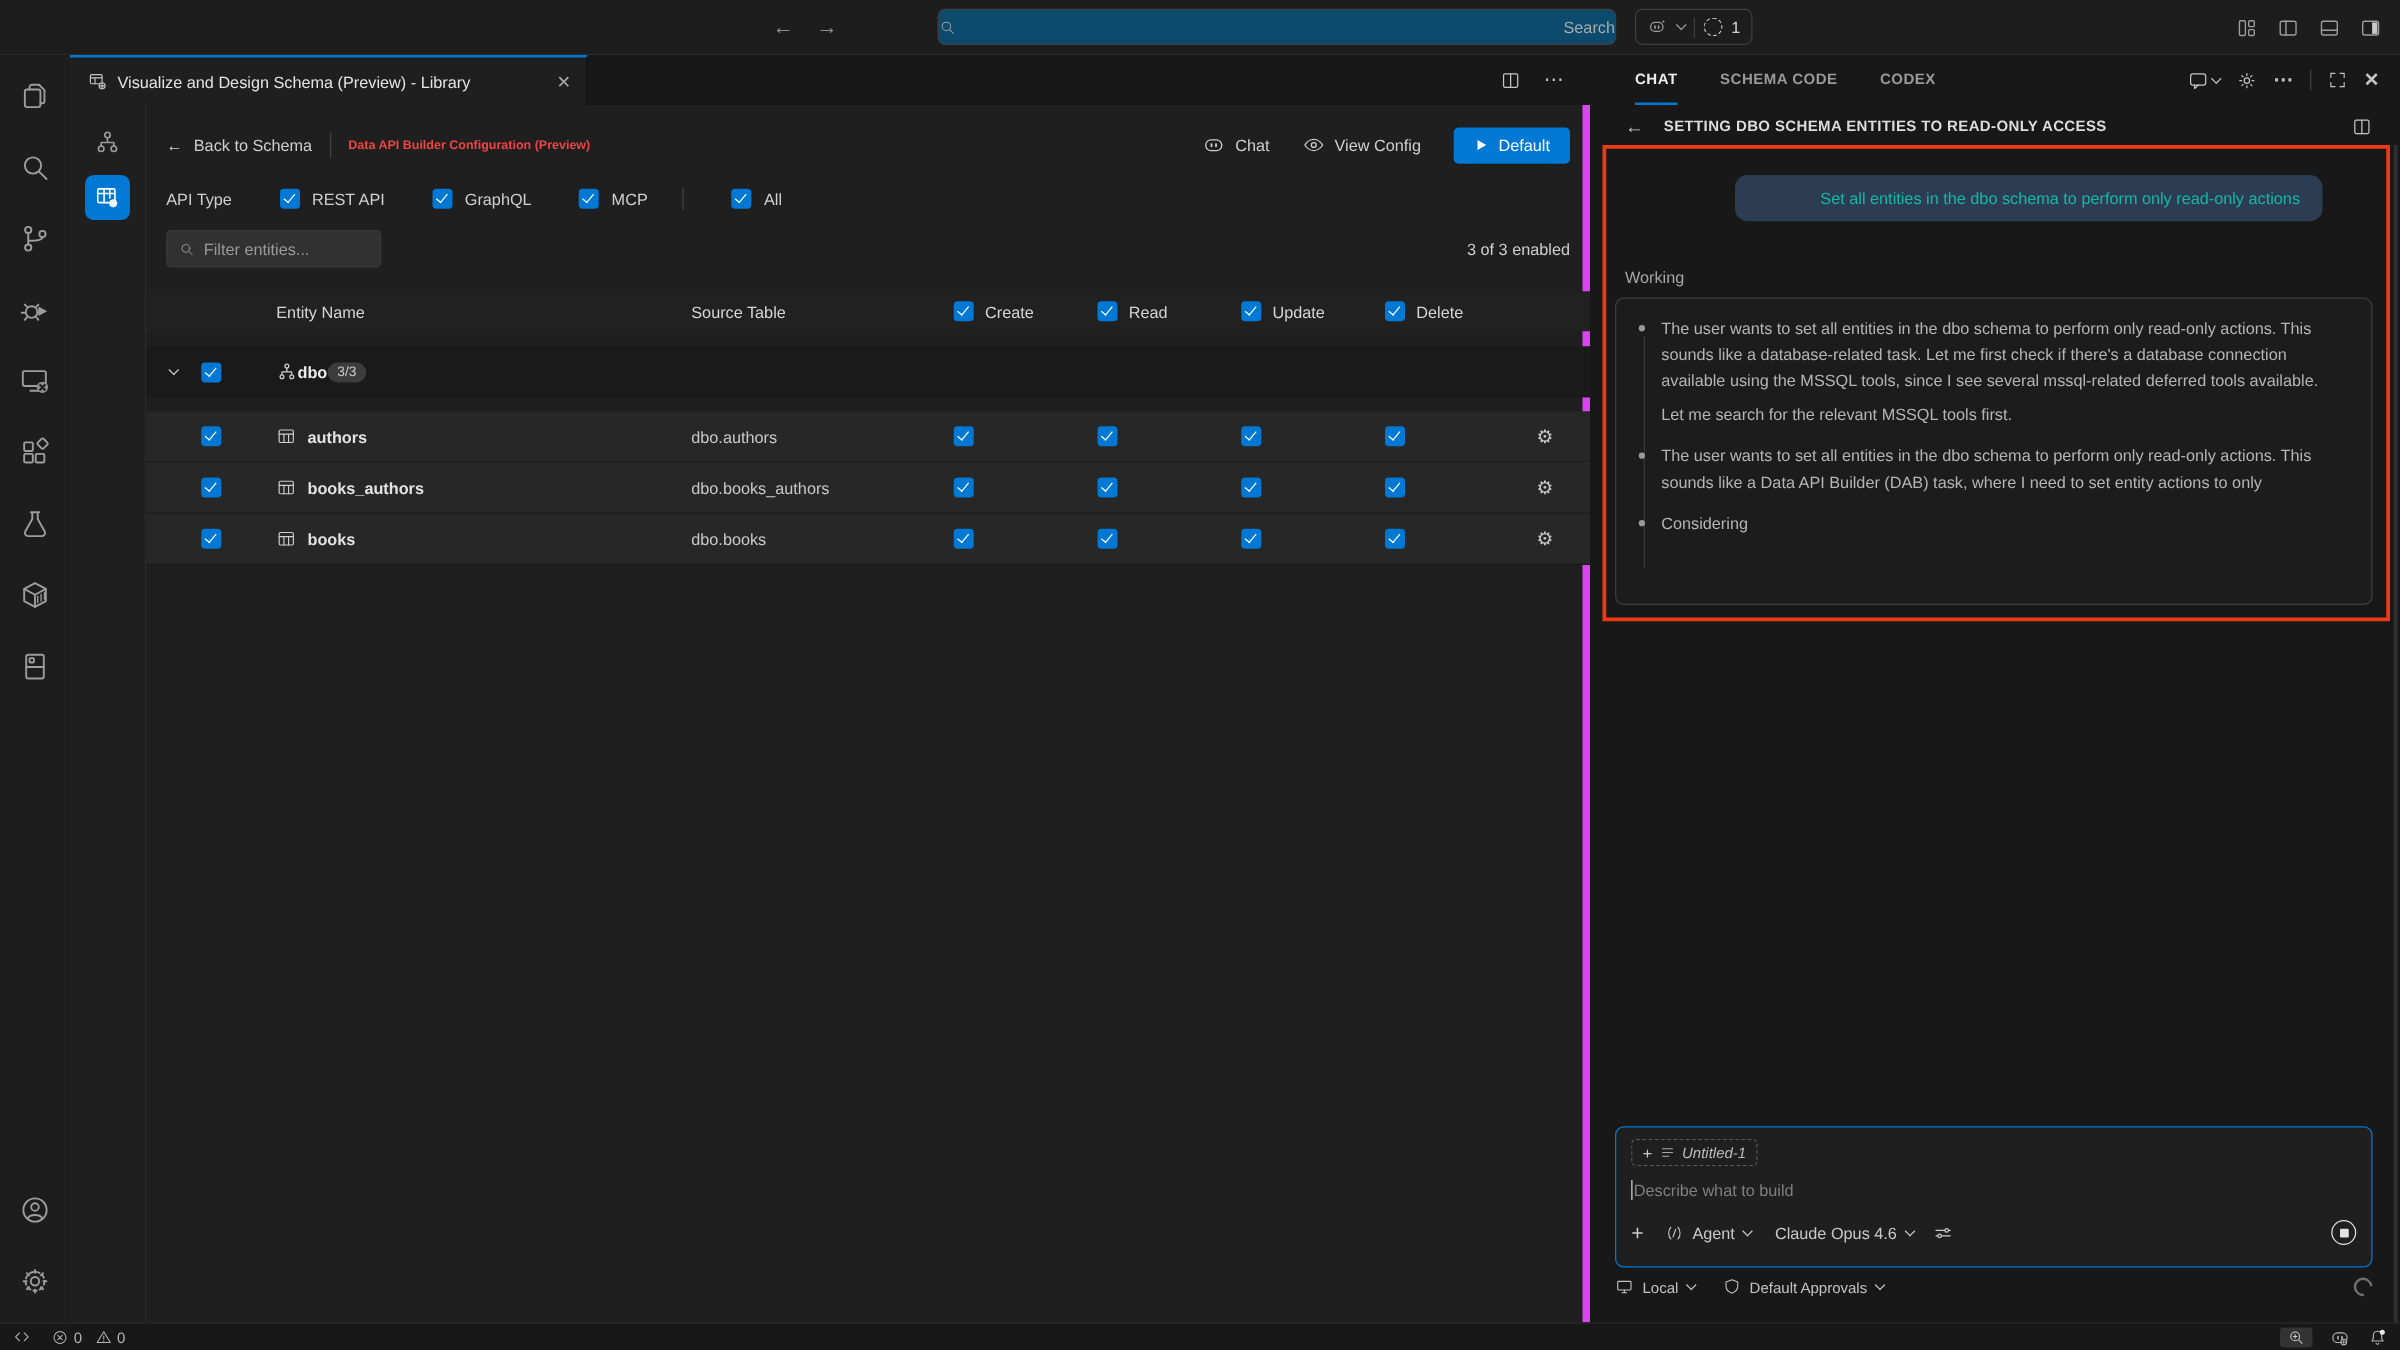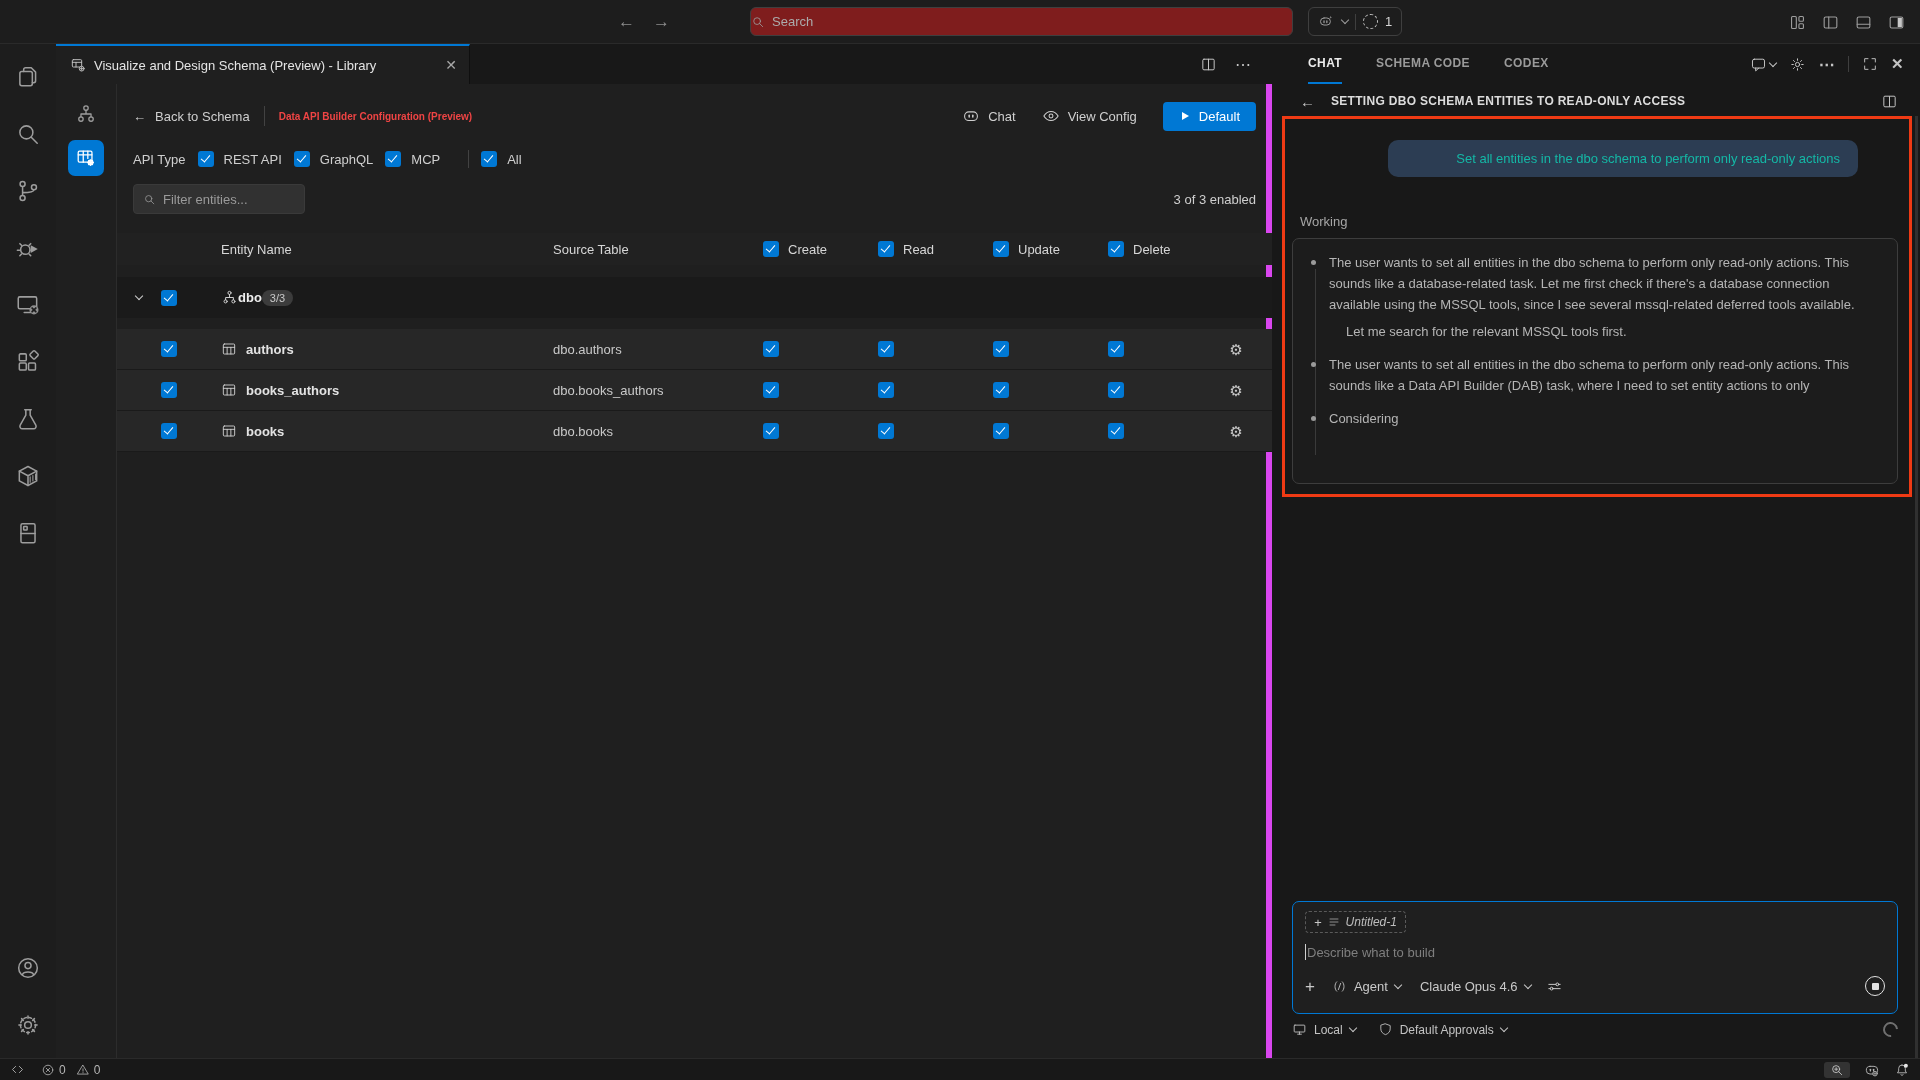--- a/index.html
+++ b/index.html
@@ -19,21 +19,21 @@
   .row{display:flex;align-items:center;}
   svg{display:block;flex:none;}
   .ic{stroke:#9d9d9d;fill:none;stroke-width:1.4;stroke-linecap:round;stroke-linejoin:round;}
   .chev{width:6px;height:6px;border-right:1.3px solid currentColor;border-bottom:1.3px solid currentColor;transform:rotate(45deg);margin-top:-3px;flex:none;}
   
   .cb{width:16px;height:16px;background:var(--accent);border-radius:3px;position:relative;flex:none;}
   .cb::after{content:"";position:absolute;left:5px;top:2.2px;width:4px;height:8px;border:solid #fff;border-width:0 1.8px 1.8px 0;transform:rotate(40deg);}
   
   #titlebar{left:0;top:0;width:1920px;height:44px;background:var(--titlebar);border-bottom:1px solid #2a2a2a;}
   #nav-arrows{left:618px;top:0;height:44px;gap:18px;color:#8f8f8f;font-size:17px;}
-  #searchbox{left:750px;top:7px;width:543px;height:29px;background:#7f1d1d;border:1px solid #3f3f3f;border-radius:6px;justify-content:flex-start;gap:7px;color:#ababab;font-size:13px;}
+  #searchbox{left:750px;top:7px;width:543px;height:29px;background:#0c4a6e;border:1px solid #3f3f3f;border-radius:6px;justify-content:space-between;gap:7px;color:#ababab;font-size:13px;}
   #copilot-group{left:1308px;top:7px;height:29px;border:1px solid #3f3f3f;border-radius:6px;padding:0 9px;gap:7px;}
   #copilot-group .sep{width:1px;height:16px;background:#3f3f3f;}
   .dashed-circle{width:15px;height:15px;border:1.6px dashed #c3c3c3;border-radius:50%;}
   #layout-icons{right:14px;top:0;height:44px;gap:14px;}
   
   #activitybar{left:0;top:44px;width:56px;height:1014px;background:var(--titlebar);display:flex;flex-direction:column;align-items:center;padding-top:9px;}
   #activitybar .ab-item{width:48px;height:48px;display:flex;align-items:center;justify-content:center;margin-bottom:9px;}
   #activitybar .spacer{flex:1;}
   
   #statusbar{left:0;top:1058px;width:1920px;height:22px;background:var(--panelbg);border-top:1px solid #2a2a2a;display:flex;align-items:center;padding:0 10px;font-size:12px;color:#b5b5b5;}
@@ -53,21 +53,21 @@
   .rail-btn.active{background:var(--accent);}
   #content{left:61px;top:0;width:1155px;height:974px;}
   #toolbar{left:16px;top:12px;width:1123px;height:40px;}
   #toolbar .back{gap:9px;font-size:13px;color:#cfcfcf;}
   #toolbar .vsep{width:1px;height:20px;background:#424242;margin:0 14px;}
   #toolbar .title{font-size:10px;font-weight:bold;color:#ef4444;}
   #toolbar .right{margin-left:auto;gap:26px;}
   .tool-link{gap:8px;font-size:13px;color:#cfcfcf;}
   #deploy-btn{background:var(--accent);color:#fff;border-radius:4px;height:29px;padding:0 16px;gap:8px;font-size:13px;}
   #api-row{left:16px;top:62px;height:26px;gap:12px;font-size:13px;color:#cfcfcf;}
-  #api-row .opt{gap:10px;margin-left:0;}
+  #api-row .opt{gap:10px;margin-left:26px;}
   #api-row .vsep{width:1px;height:18px;background:#424242;margin-left:16px;}
   #filter-row{left:16px;top:100px;width:1123px;height:30px;}
   #filter-input{width:172px;height:30px;background:#313131;border:1px solid #3a3a3a;border-radius:4px;display:flex;align-items:center;gap:7px;padding:0 9px;}
   #filter-input input{background:transparent;border:none;outline:none;color:#bdbdbd;font-size:13px;width:130px;font-family:"Liberation Sans",sans-serif;}
   #filter-input input::placeholder{color:#9a9a9a;}
   #enabled-status{margin-left:auto;font-size:13px;color:#cfcfcf;}
   .tgrid{display:grid;grid-template-columns:44px 44px 320px 230px 115px 115px 115px 100px 1fr;align-items:center;}
   #thead{left:0;top:149px;width:1155px;height:32px;background:#212121;font-size:13px;color:#d6d6d6;}
   #thead .hc{display:flex;align-items:center;gap:9px;}
   #group-row{left:0;top:193px;width:1155px;height:41px;background:#1a1a1a;font-size:13px;}
@@ -91,21 +91,21 @@
   #session-title{font-size:12px;font-weight:bold;color:#dcdcdc;letter-spacing:.3px;}
   #session-header .split{margin-left:auto;}
   #annotation-box{left:10px;top:72px;width:630px;height:381px;border:3px solid var(--annotation);pointer-events:none;z-index:5;}
   #bubble{left:116px;top:96px;width:470px;background:#2c3d53;border-radius:10px;padding:11px 18px;font-size:13px;color:#14b8a6;text-align:right;}
   #working{left:28px;top:170px;font-size:13px;color:#a6a6a6;}
   #thoughts{left:20px;top:194px;width:606px;height:246px;border:1px solid #3d3d3d;border-radius:7px;background:#1c1c1c;padding:13px 16px;overflow:hidden;}
   #thoughts .thread{position:absolute;left:22px;top:30px;bottom:28px;width:1px;background:#3a3a3a;}
   .thought{position:relative;display:flex;gap:13px;margin-bottom:12px;}
   .thought .dot{width:5px;height:5px;border-radius:50%;background:#9a9a9a;margin-top:8px;flex:none;margin-left:2px;}
   .thought .tx{font-size:13px;line-height:21px;color:#b5b5b5;}
-  .thought .tx p+p{margin-top:6px;margin-left:17px;}
+  .thought .tx p+p{margin-top:6px;}
   #chat-input{left:20px;top:857px;width:606px;height:113px;border:1px solid var(--accent);border-radius:7px;background:#1f1f1f;padding:9px 12px;}
   #context-chip{display:inline-flex;align-items:center;gap:6px;border:1px dashed #5a5a5a;border-radius:4px;padding:3px 8px;font-size:12px;color:#bdbdbd;font-style:italic;}
   #prompt-row{display:flex;align-items:center;margin-top:11px;gap:1px;}
   .cursor{width:1px;height:16px;background:#d0d0d0;}
   #prompt-input{background:transparent;border:none;outline:none;font-size:13px;color:#d0d0d0;width:540px;font-family:"Liberation Sans",sans-serif;}
   #prompt-input::placeholder{color:#7f7f7f;}
   #input-controls{display:flex;align-items:center;margin-top:16px;gap:9px;color:#c9c9c9;font-size:13px;}
   #input-controls .grp{display:flex;align-items:center;gap:7px;}
   .stop{margin-left:auto;width:20px;height:20px;border:1.5px solid #e3e3e3;border-radius:50%;display:flex;align-items:center;justify-content:center;}
   .stop::after{content:"";width:7px;height:7px;background:#e3e3e3;border-radius:1px;}

